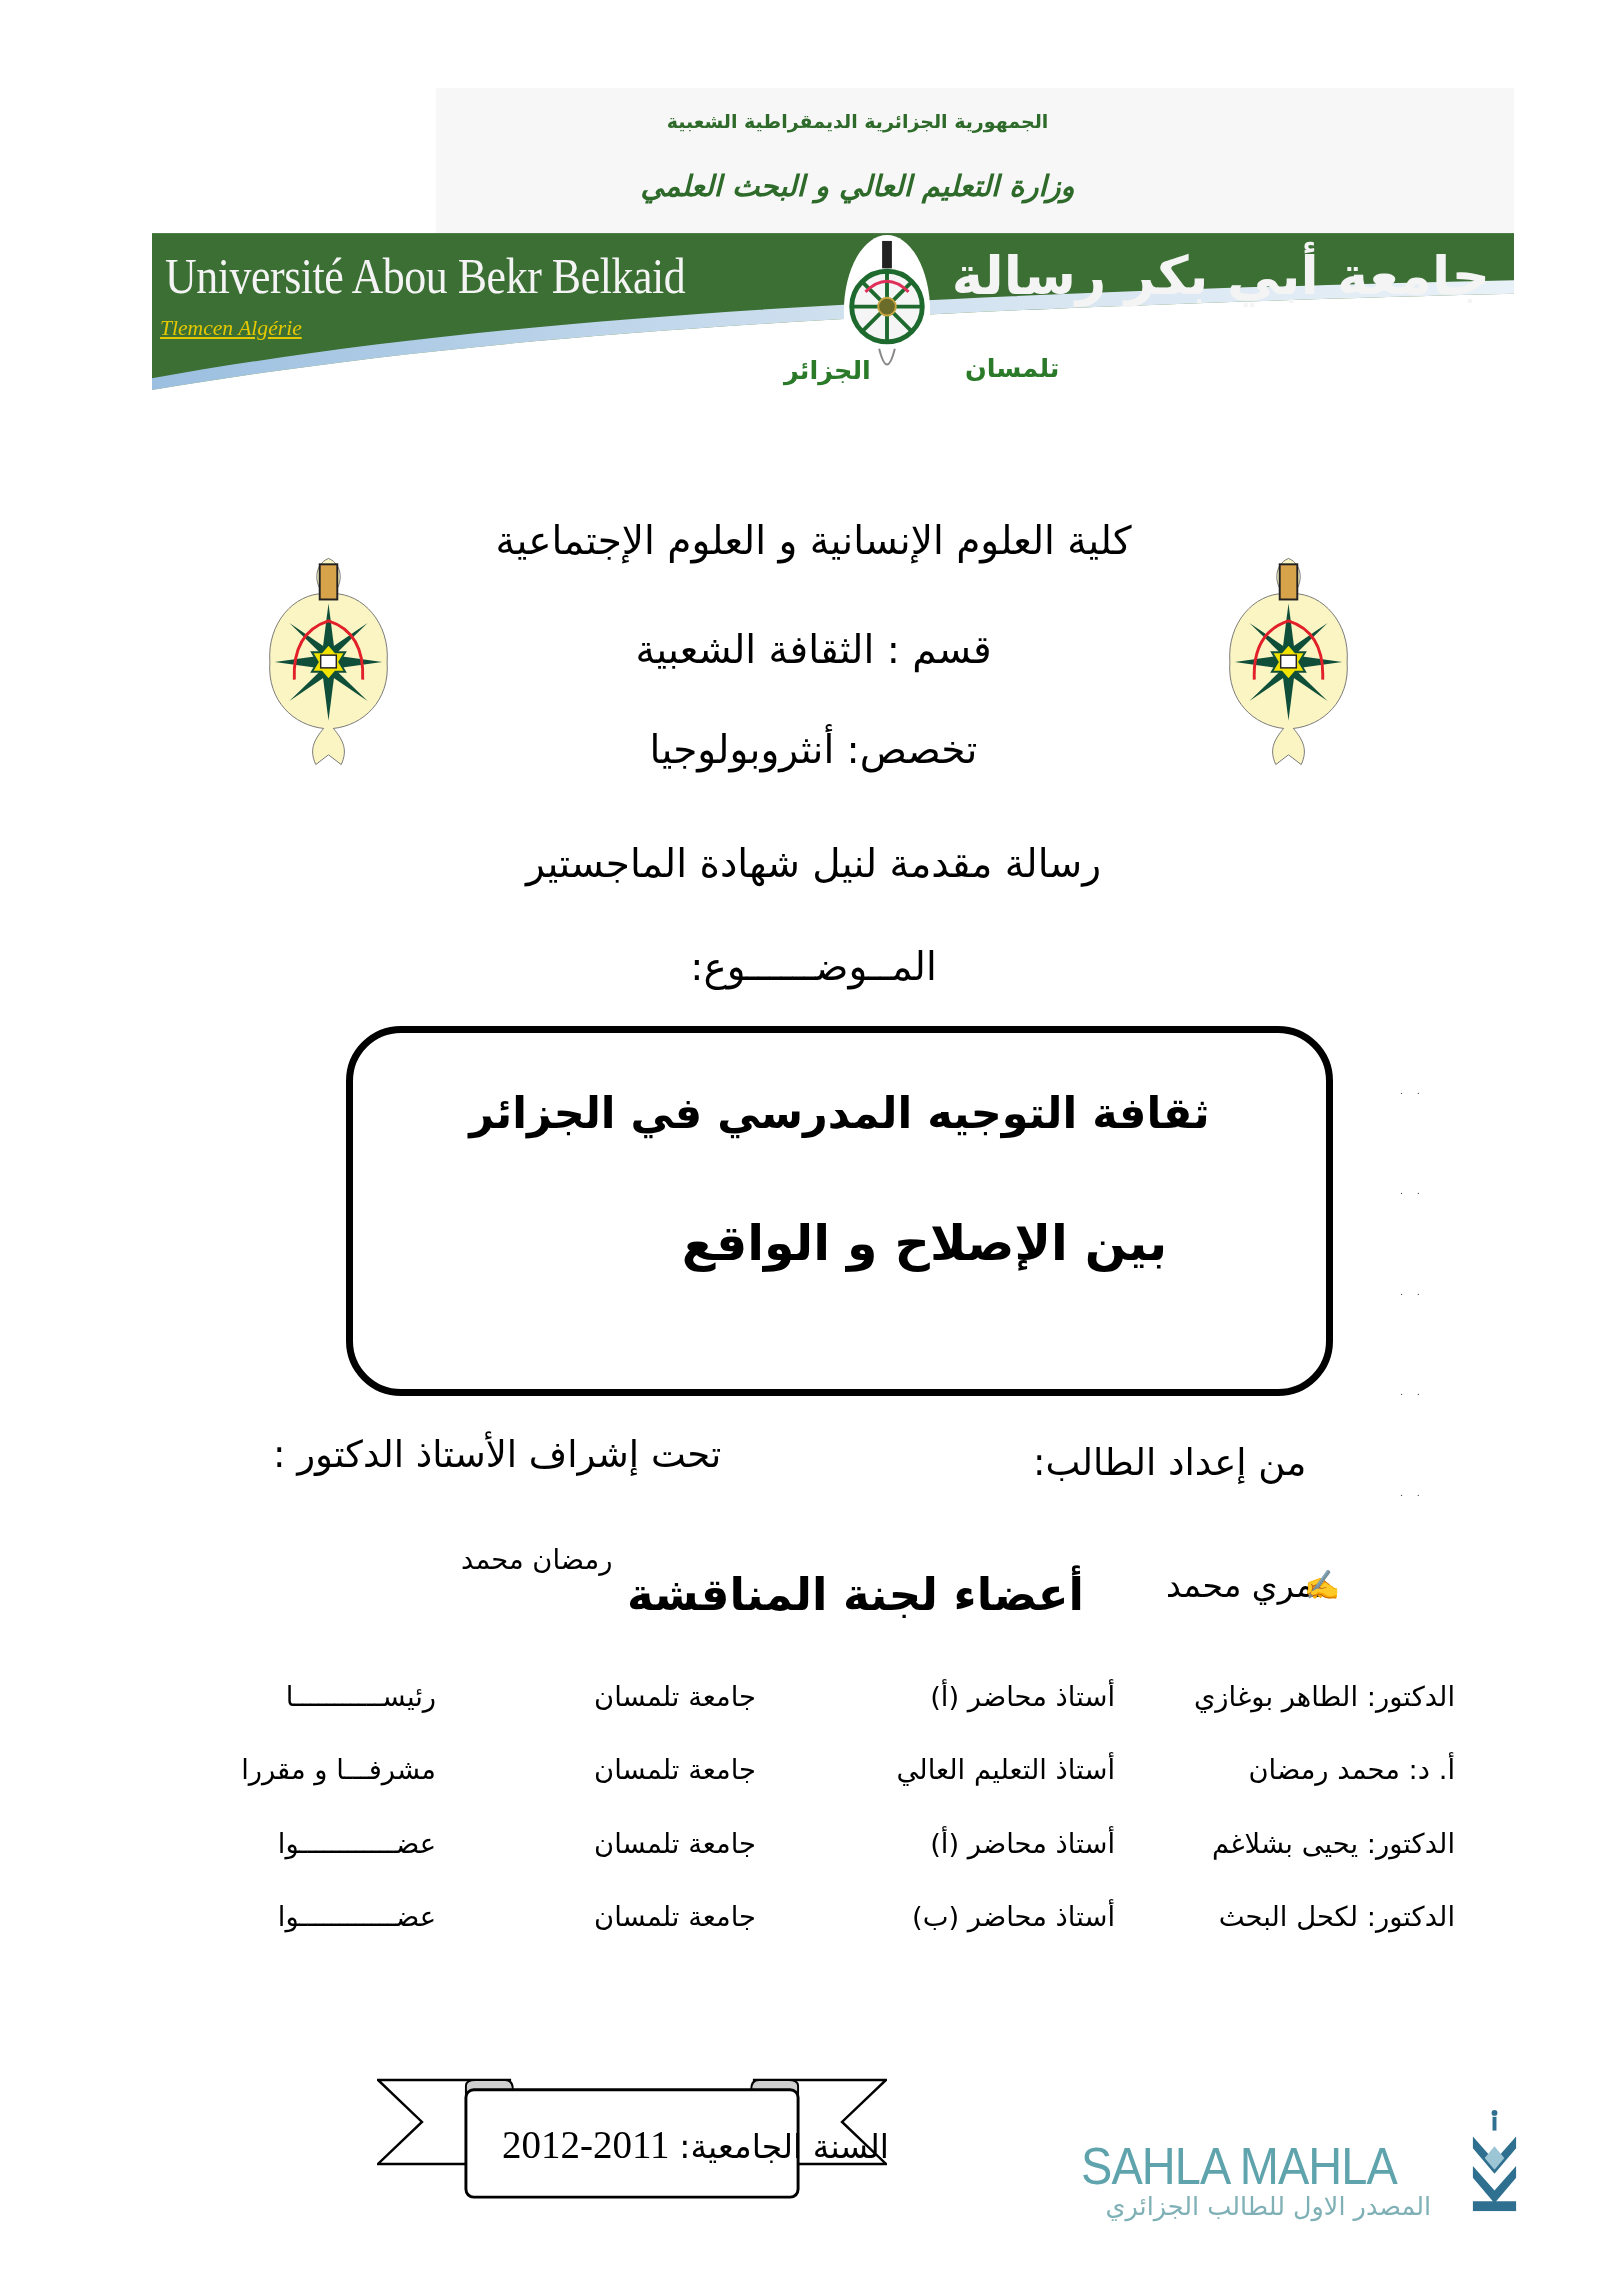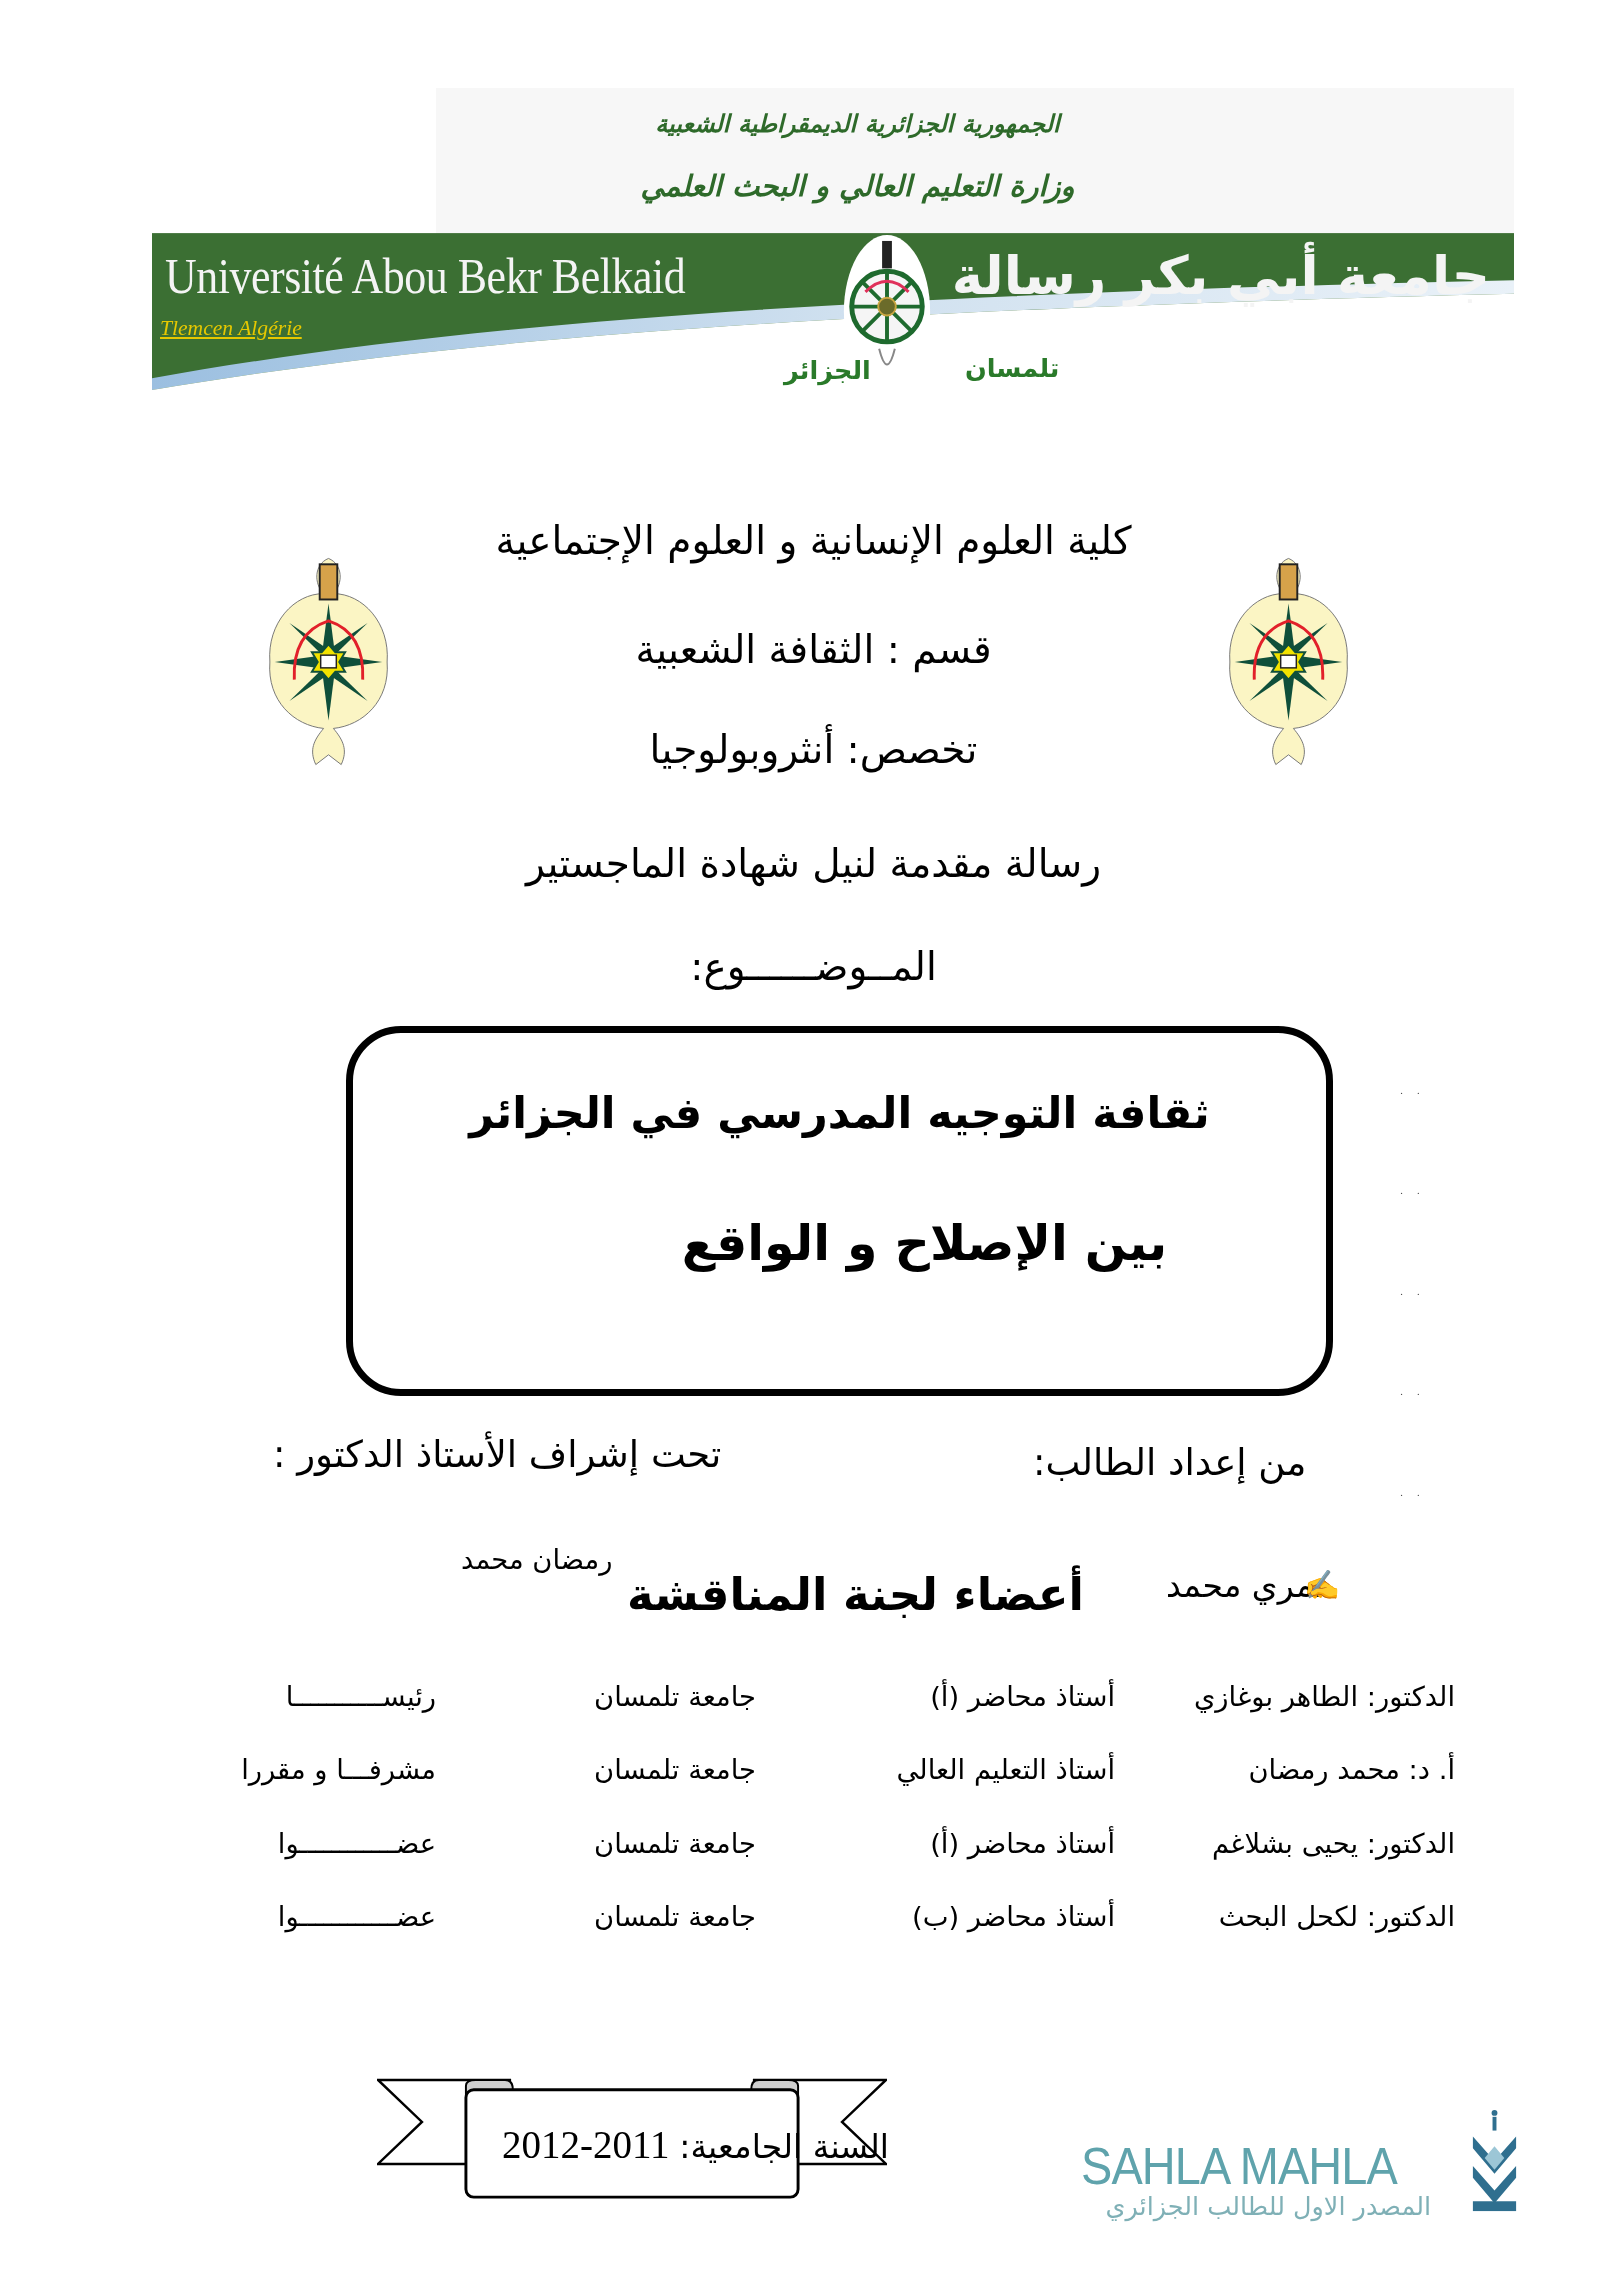--- a/index.html
+++ b/index.html
@@ -2,21 +2,21 @@
 <html><head>
 <meta charset="utf-8">
 <style>
   html,body{margin:0;padding:0;background:#ffffff;}
   body{width:1620px;height:2293px;position:relative;overflow:hidden;font-family:"DejaVu Serif",serif;color:#000;}
   .abs{position:absolute;}
   .ar{direction:rtl;unicode-bidi:embed;font-family:"DejaVu Sans",sans-serif;white-space:nowrap;}
 
   
   .hdr-top{left:436px;top:88px;width:1078px;height:147px;background:#f7f7f7;}
-  .hdr-line1{left:436px;top:110px;width:843px;text-align:center;font-size:24px;font-weight:bold;font-style:italic;color:#2e6a2a;letter-spacing:2px;}
+  .hdr-line1{left:436px;top:110px;width:843px;text-align:center;font-size:19px;font-weight:bold;color:#2e6a2a;letter-spacing:2px;}
   .hdr-line2{left:436px;top:169px;width:843px;text-align:center;font-size:29px;font-weight:bold;font-style:italic;color:#2e6a2a;letter-spacing:2px;}
   .banner{left:152px;top:233px;width:1362px;height:157px;overflow:hidden;}
   .banner svg{display:block;}
   .uni-fr{left:165px;top:247px;font-family:"Liberation Serif",serif;font-size:51px;color:#f4f4f4;letter-spacing:-0.5px;transform:scaleX(0.86);transform-origin:left top;white-space:nowrap;}
   .uni-city{left:160px;top:316px;font-family:"Liberation Serif",serif;font-style:italic;font-size:21.6px;color:#e6c800;white-space:nowrap;text-decoration:underline;}
   .uni-ar{left:990px;top:245px;width:500px;text-align:center;font-size:53px;font-weight:bold;color:#f4f4f4;}
   .banner-emblem{left:838px;top:233px;width:98px;height:157px;}
   .tlemcen-ar{left:965px;top:353px;font-size:25.5px;font-weight:bold;color:#2a7a2a;}
   .algeria-ar{left:784px;top:355px;font-size:25.5px;font-weight:bold;color:#2a7a2a;}
 

